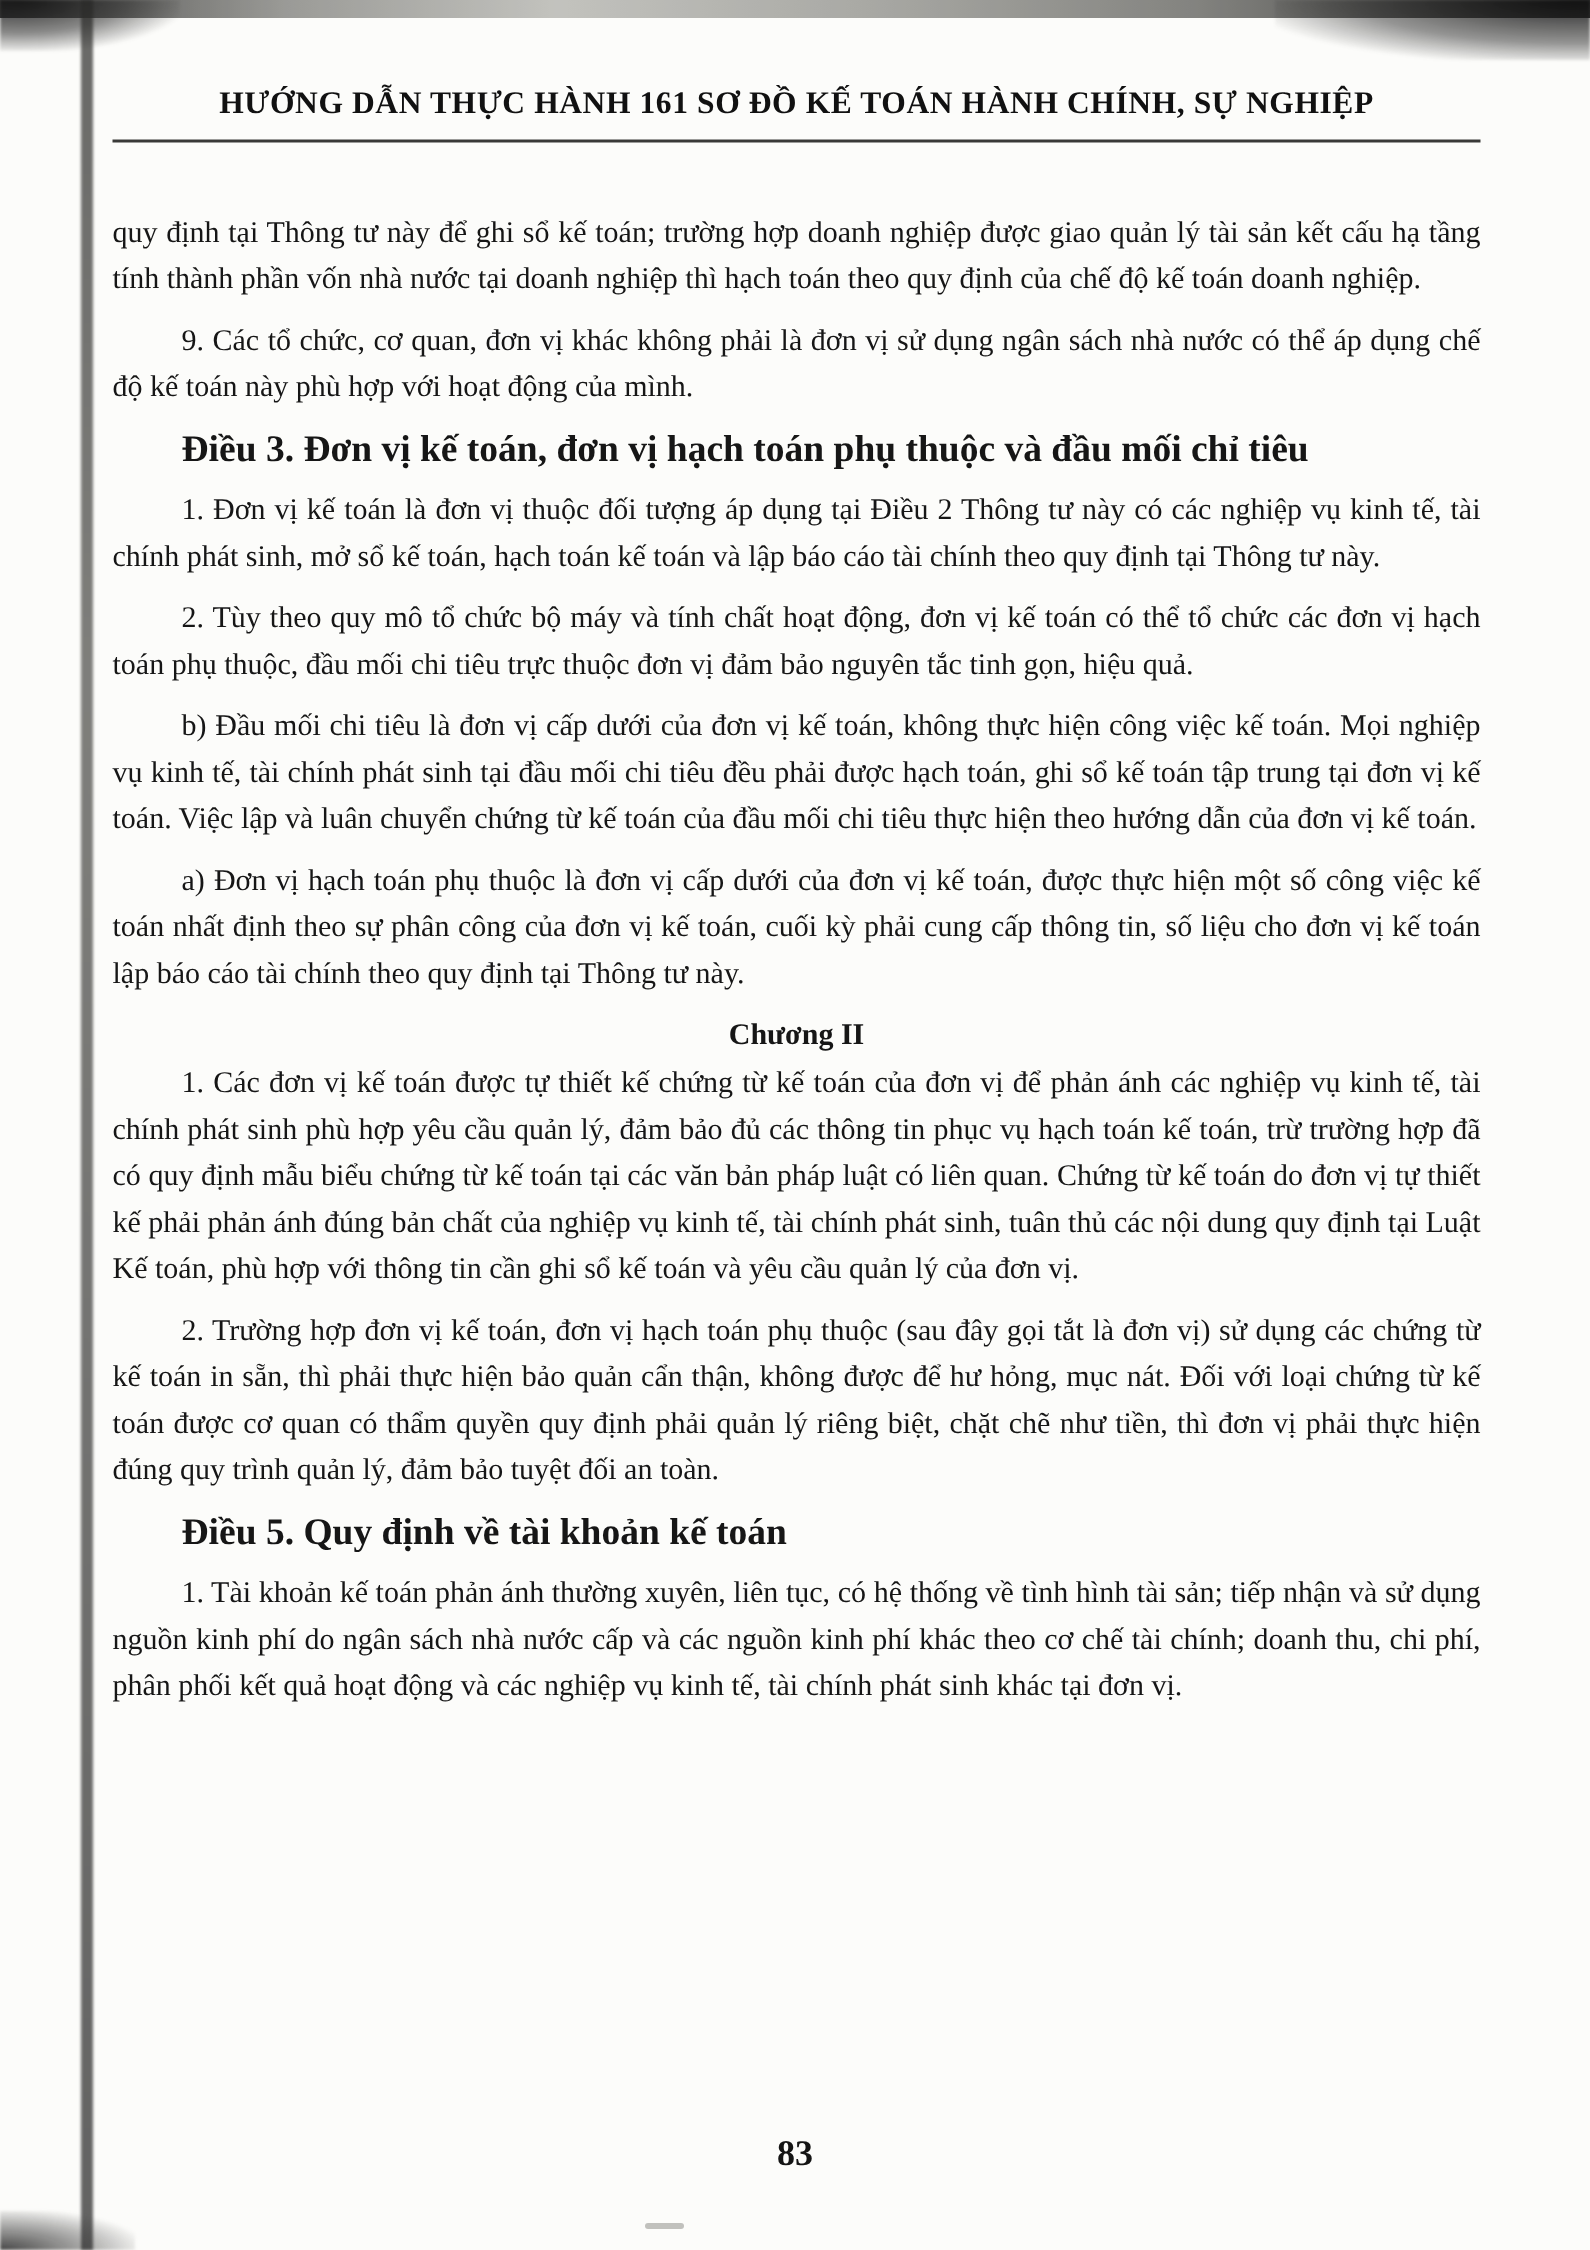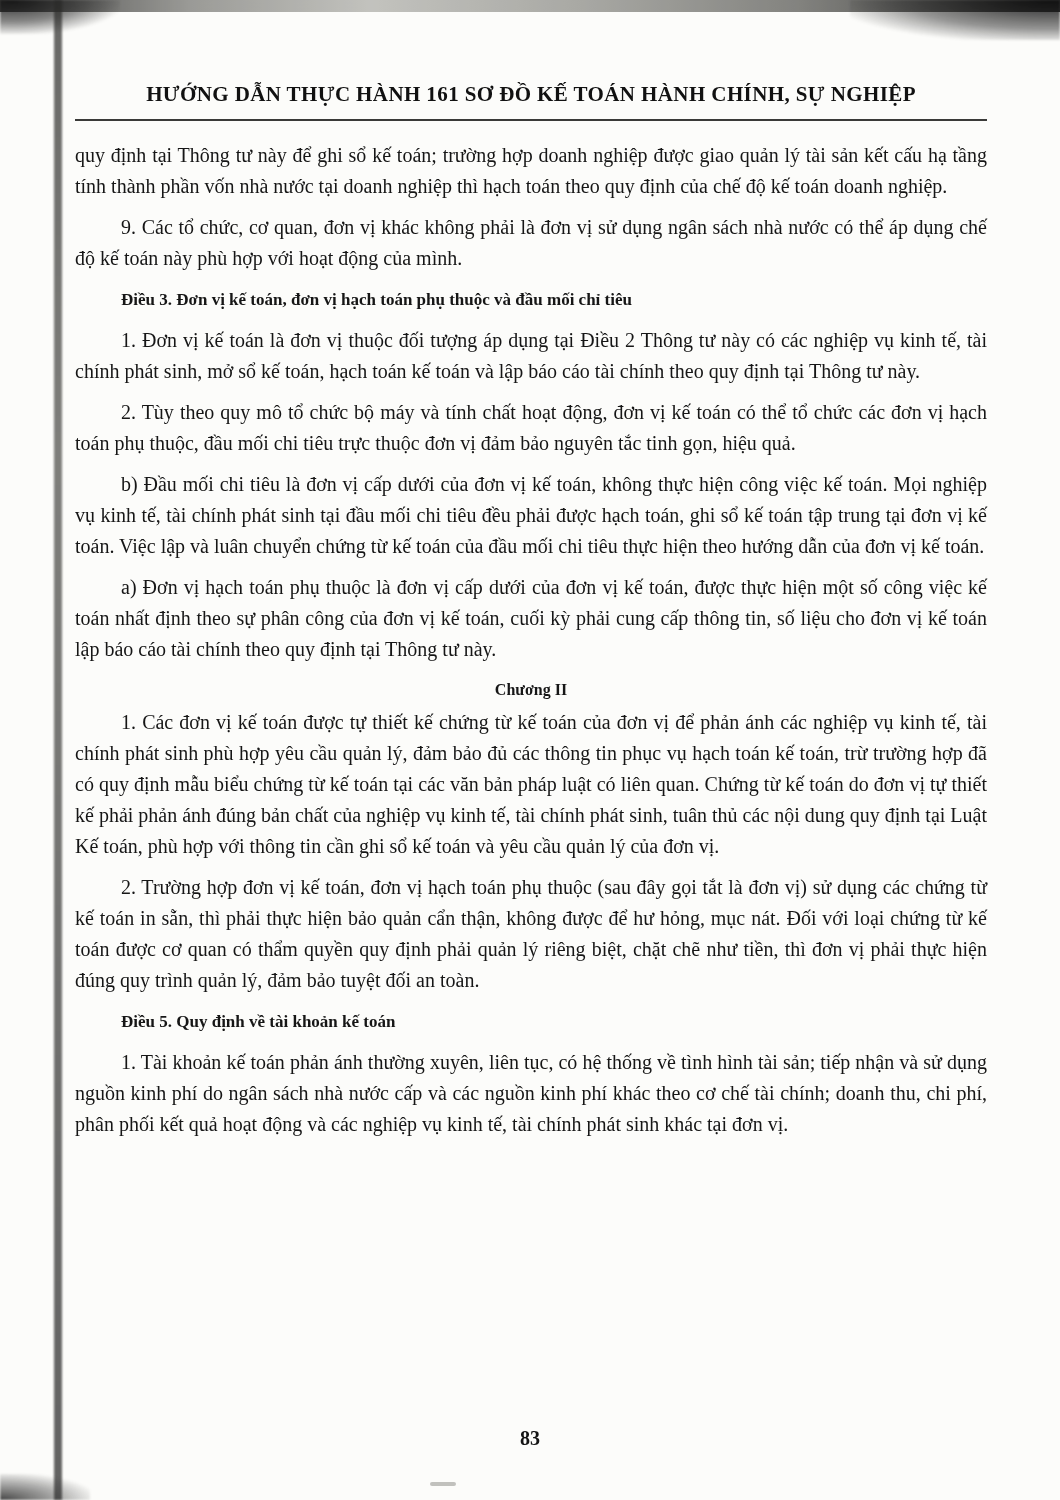--- a/index.html
+++ b/index.html
@@ -64,21 +64,21 @@
     bottom: 14px; left: 430px;
     width: 26px; height: 4px;
     background: #9a9a94;
     opacity: 0.6;
     border-radius: 2px;
   }
 
   
   .header {
     position: absolute;
-    top: 82px;
+    top: 56px;
     left: 75px;
     right: 73px;
     text-align: center;
     font-weight: bold;
     font-size: 21px;
     letter-spacing: 0.4px;
     color: #111;
     padding-bottom: 12px;
     border-bottom: 2px solid #3a3a38;
     font-family: "Liberation Serif", "DejaVu Serif", serif;
@@ -94,50 +94,50 @@
   .para {
     font-size: 20px;
     line-height: 31px;
     text-align: justify;
     text-indent: 46px;
     margin: 0 0 10px 0;
   }
   .para.noindent { text-indent: 0; }
   .section-heading {
     font-weight: bold;
-    font-size: 17px;
+    font-size: 25px;
     line-height: 31px;
     text-indent: 46px;
     margin: 2px 0 10px 0;
   }
   .chapter-number {
     text-align: center;
     font-weight: bold;
-    font-size: 16px;
+    font-size: 20px;
     line-height: 30px;
     text-indent: 0;
     margin: 8px 0 2px 0;
   }
   .chapter-title {
     text-align: center;
     font-weight: bold;
     font-size: 22px;
     line-height: 32px;
     text-indent: 0;
     margin: 0 0 12px 0;
   }
 
   
   .page-number {
     position: absolute;
     bottom: 50px;
     left: 0; right: 0;
     text-align: center;
     font-weight: bold;
-    font-size: 20px;
+    font-size: 24px;
     color: #141414;
   }
 </style>
 </head>
 <body>
 
 <div class="page">
 
   <div class="scan-top"></div>
   <div class="scan-corner-left"></div>

